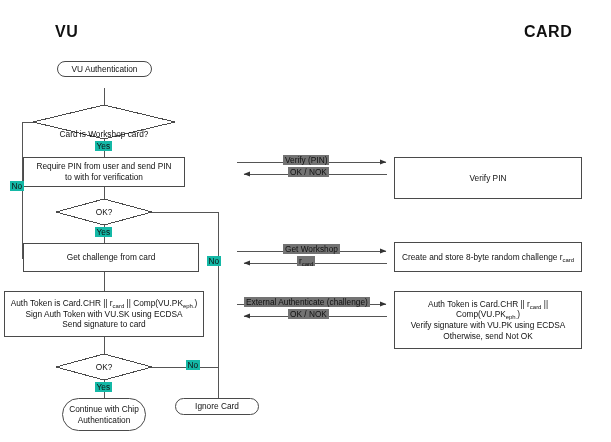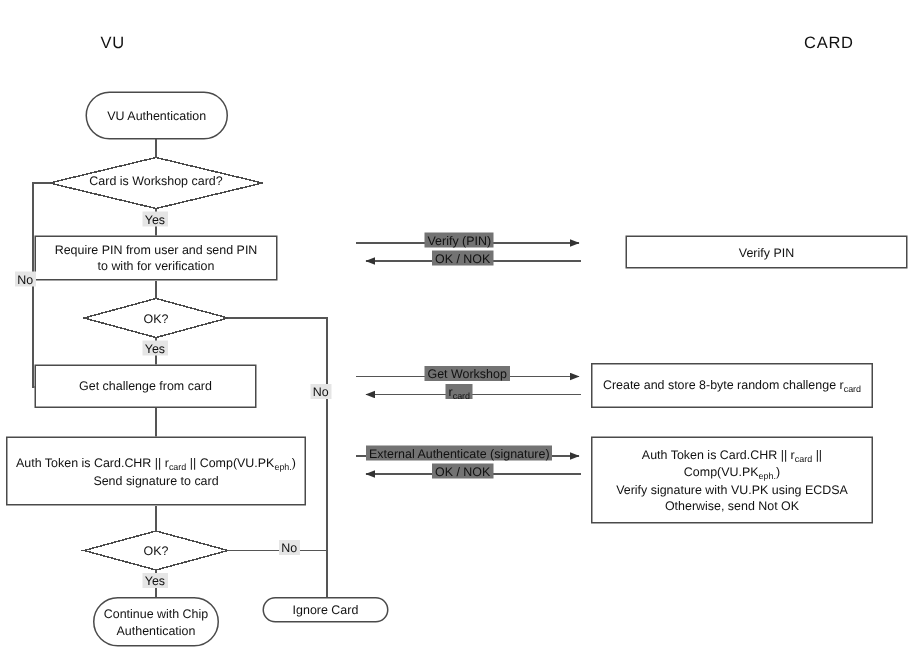--- a/index.html
+++ b/index.html
@@ -1,27 +1,27 @@
 <!DOCTYPE html>
 <html><head>
 <meta charset="utf-8">
 <style>
   html,body{margin:0;padding:0;background:#ffffff;}
   body{width:611px;height:442px;position:relative;overflow:hidden;
        font-family:"Liberation Sans","DejaVu Sans",sans-serif;color:#1a1a1a;}
   #canvas{position:absolute;left:0;top:0;width:611px;height:442px;}
-  .lane-title{position:absolute;font-size:11px;font-weight:normal;letter-spacing:.5px;color:#111;margin-left:12px;}
+  .lane-title{position:absolute;font-size:16px;font-weight:bold;letter-spacing:.5px;color:#111;}
   .node{position:absolute;box-sizing:border-box;display:flex;align-items:center;
         justify-content:center;text-align:center;font-size:8.3px;line-height:1.28;
         color:#111;background:#fff;}
   .proc{border:1px solid #4a4a4a;justify-content:center;}
   .term{border:1px solid #4a4a4a;border-radius:999px;}
   .diamond-lbl{position:absolute;font-size:8.3px;color:#111;text-align:center;
         display:flex;align-items:center;justify-content:center;pointer-events:none;}
-  .edge-lbl{position:absolute;font-size:8.3px;color:#111;background:#e5e5e5;
+  .edge-lbl{position:absolute;font-size:8.3px;color:#111;background:#14b8a6;
         padding:0 1.5px;white-space:nowrap;}
   .msg-lbl{position:absolute;font-size:8.3px;color:#111;background:#737373;
         padding:0 2px;white-space:nowrap;}
   .node .l{display:block;}
   sub{font-size:.72em;vertical-align:baseline;position:relative;top:2px;}
 </style>
 </head>
 <body>
 
 <svg id="canvas" viewBox="0 0 611 442" xmlns="http://www.w3.org/2000/svg">
@@ -63,42 +63,43 @@
     <line x1="387" y1="263" x2="244" y2="263" marker-end="url(#ah)"></line>
 
     <line x1="237" y1="304" x2="386" y2="304" marker-end="url(#ah)"></line>
     <line x1="387" y1="316" x2="244" y2="316" marker-end="url(#ah)"></line>
   </g>
 </svg>
 
 <div class="lane-title" style="left:55px;top:23px;">VU</div>
 <div class="lane-title" style="left:524px;top:23px;">CARD</div>
 
-<div class="node term" style="left:57px;top:61px;width:95px;height:32px;">
+<div class="node term" style="left:57px;top:61px;width:95px;height:16px;">
   <span>VU Authentication</span>
 </div>
 
-<div class="diamond-lbl" style="left:33px;top:111px;width:142px;height:18px;">Card is Workshop card?</div>
+<div class="diamond-lbl" style="left:33px;top:125px;width:142px;height:18px;">Card is Workshop card?</div>
 
 <div class="node proc" style="left:23px;top:157px;width:162px;height:30px;">
   <div>
     <span class="l">Require PIN from user and send PIN</span>
     <span class="l">to with for verification</span>
   </div>
 </div>
 
 <div class="diamond-lbl" style="left:56px;top:203px;width:96px;height:18px;">OK?</div>
 
-<div class="node proc" style="left:23px;top:243px;width:148px;height:29px;">
+<div class="node proc" style="left:23px;top:243px;width:176px;height:29px;">
   <span>Get challenge from card</span>
 </div>
 
 <div class="node proc" style="left:4px;top:291px;width:200px;height:46px;">
   <div>
     <span class="l"><span>Auth Token is Card.CHR || r</span><sub>card</sub><span> || Comp(VU.PK</span><sub>eph.</sub><span>)</span></span>
+    <span class="l">Sign Auth Token with VU.SK using ECDSA</span>
     <span class="l">Send signature to card</span>
   </div>
 </div>
 
 <div class="diamond-lbl" style="left:56px;top:358px;width:96px;height:18px;">OK?</div>
 
 <div class="node term" style="left:62px;top:398px;width:84px;height:33px;">
   <div>
     <span class="l">Continue with Chip</span>
     <span class="l">Authentication</span>
@@ -115,24 +116,24 @@
 <div class="edge-lbl" style="left:207px;top:256px;">No</div>
 <div class="edge-lbl" style="left:95px;top:382px;">Yes</div>
 <div class="edge-lbl" style="left:186px;top:360px;">No</div>
 
 <div class="msg-lbl" style="left:283px;top:155px;">Verify (PIN)</div>
 <div class="msg-lbl" style="left:288px;top:167px;">OK / NOK</div>
 
 <div class="msg-lbl" style="left:283px;top:244px;">Get Workshop</div>
 <div class="msg-lbl" style="left:297px;top:256px;"><span>r</span><sub>card</sub></div>
 
-<div class="msg-lbl" style="left:244px;top:297px;">External Authenticate (signature)</div>
+<div class="msg-lbl" style="left:244px;top:297px;">External Authenticate (challenge)</div>
 <div class="msg-lbl" style="left:288px;top:309px;">OK / NOK</div>
 
-<div class="node proc" style="left:394px;top:157px;width:188px;height:22px;margin-left:23px;">
+<div class="node proc" style="left:394px;top:157px;width:188px;height:42px;">
   <span>Verify PIN</span>
 </div>
 
 <div class="node proc" style="left:394px;top:242px;width:188px;height:30px;">
   <span><span>Create and store 8-byte random challenge r</span><sub>card</sub></span>
 </div>
 
 <div class="node proc" style="left:394px;top:291px;width:188px;height:58px;">
   <div>
     <span class="l"><span>Auth Token is Card.CHR || r</span><sub>card</sub><span> || Comp(VU.PK</span><sub>eph.</sub><span>)</span></span>

